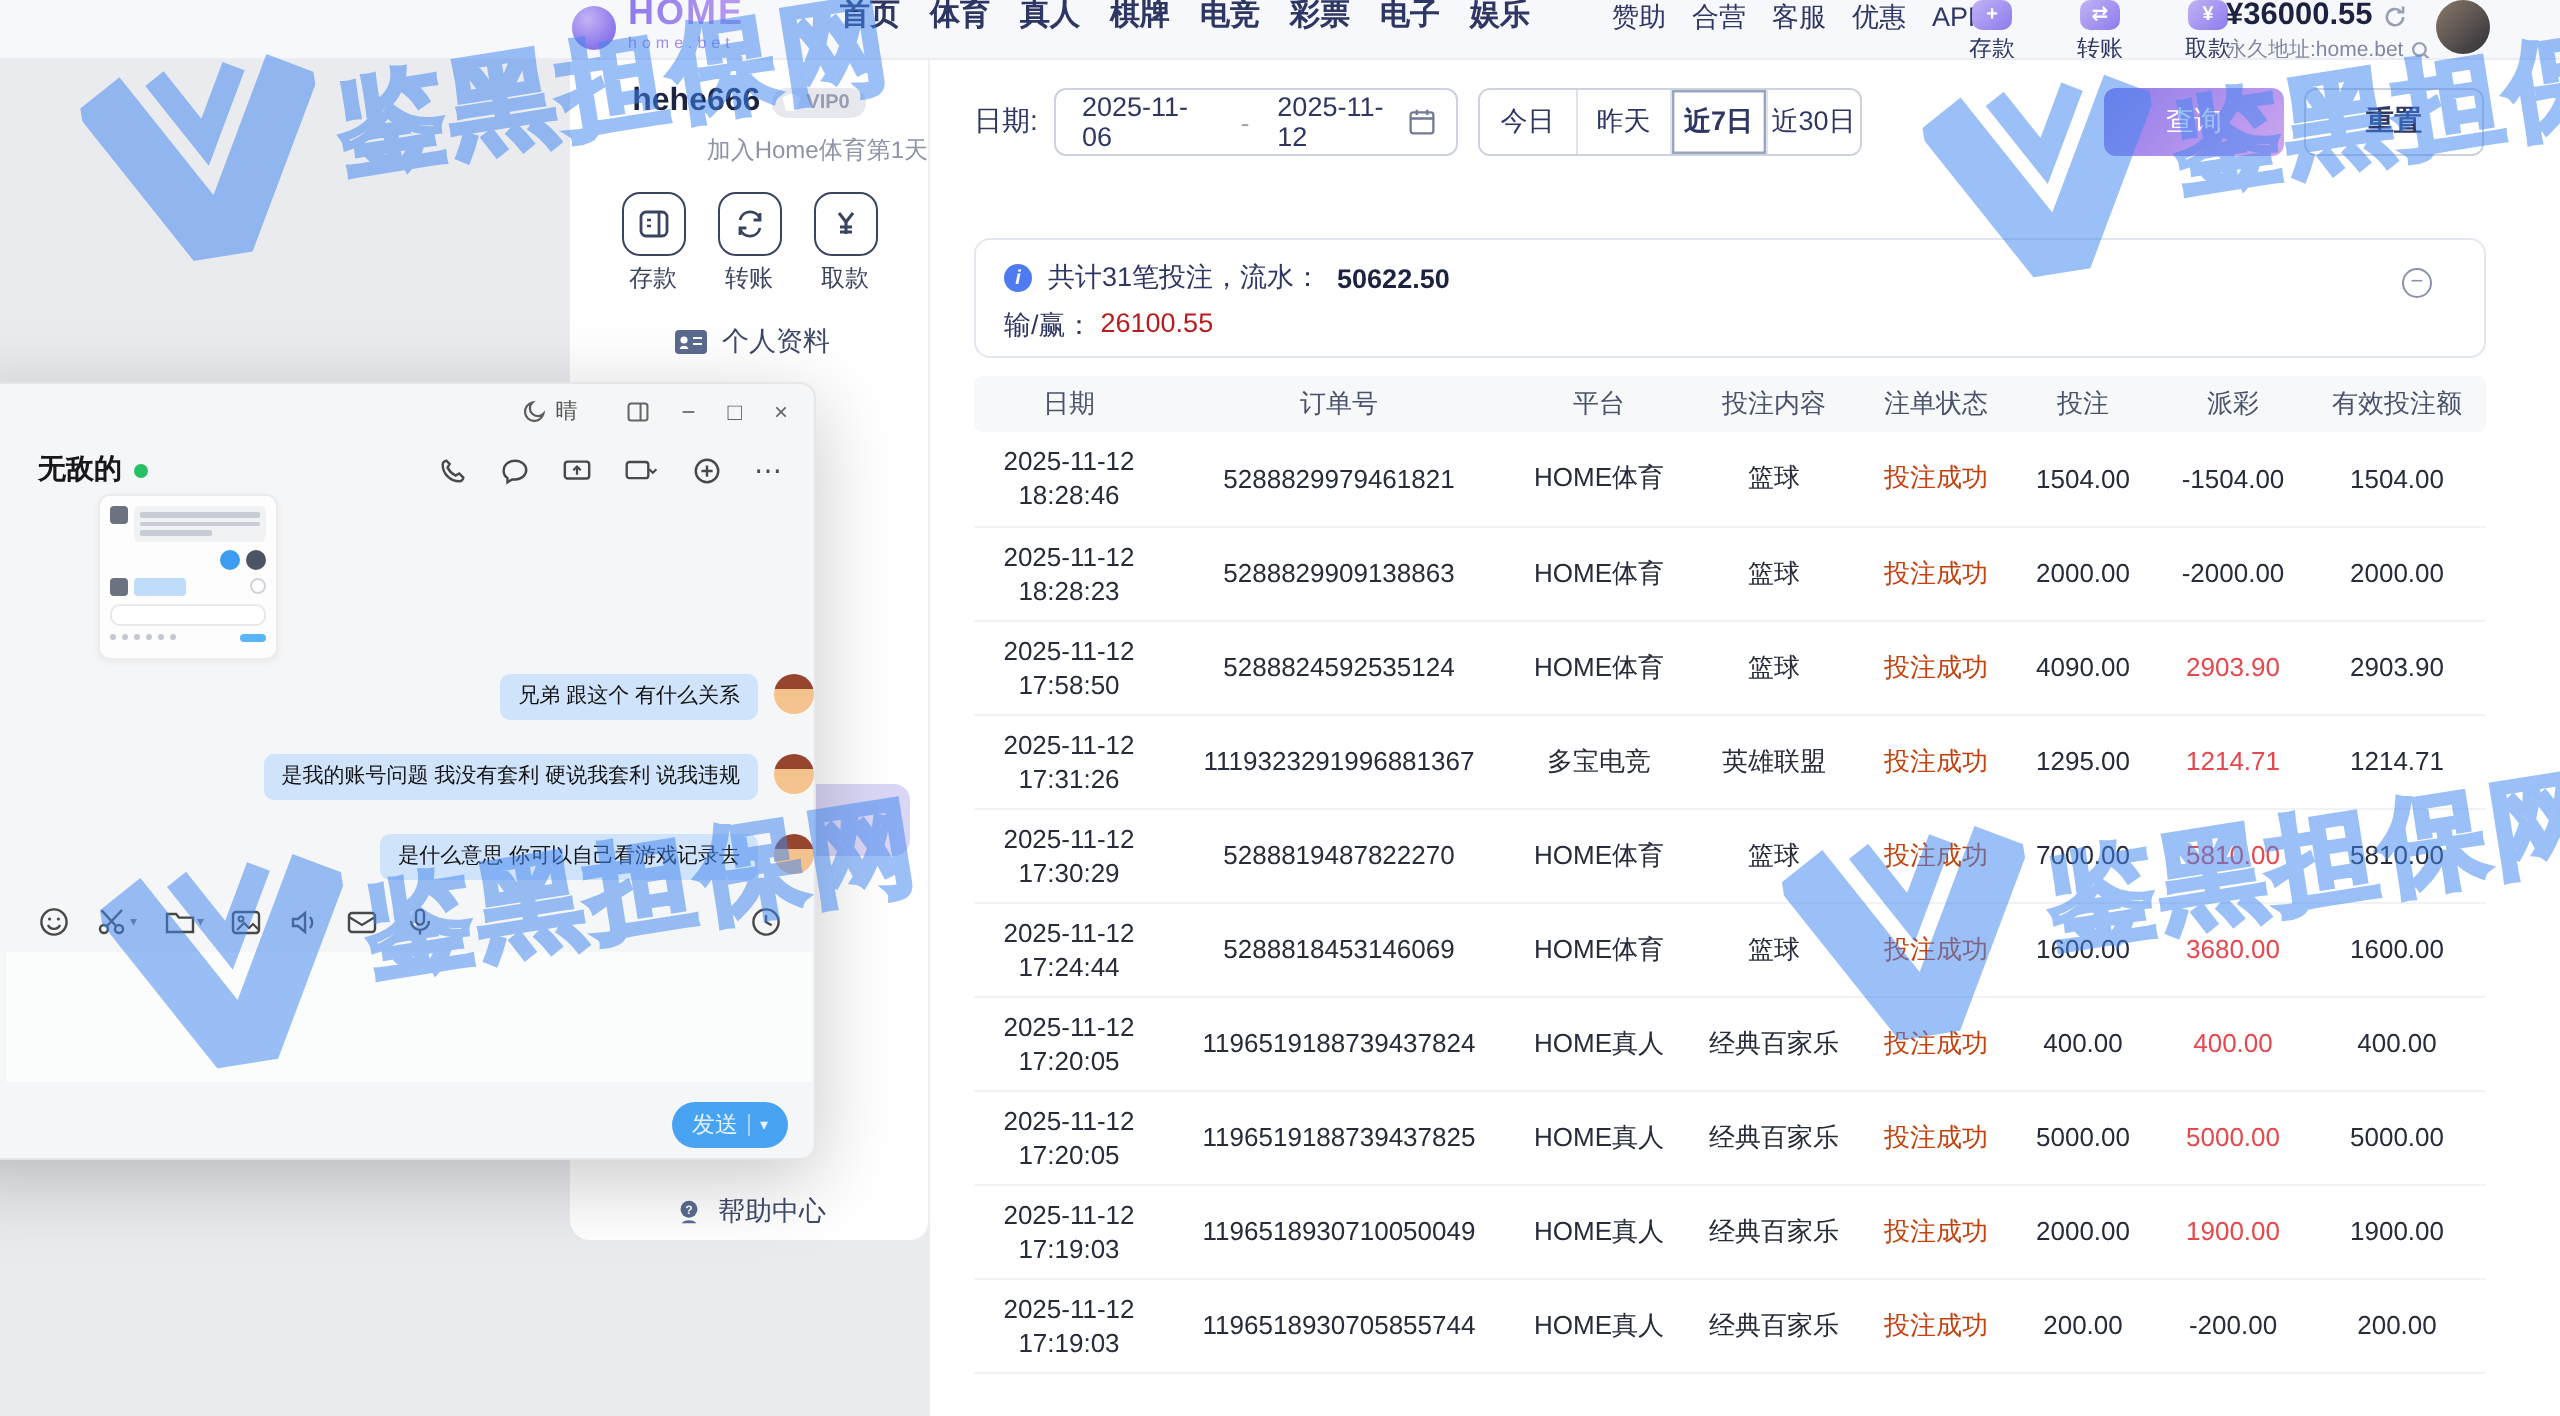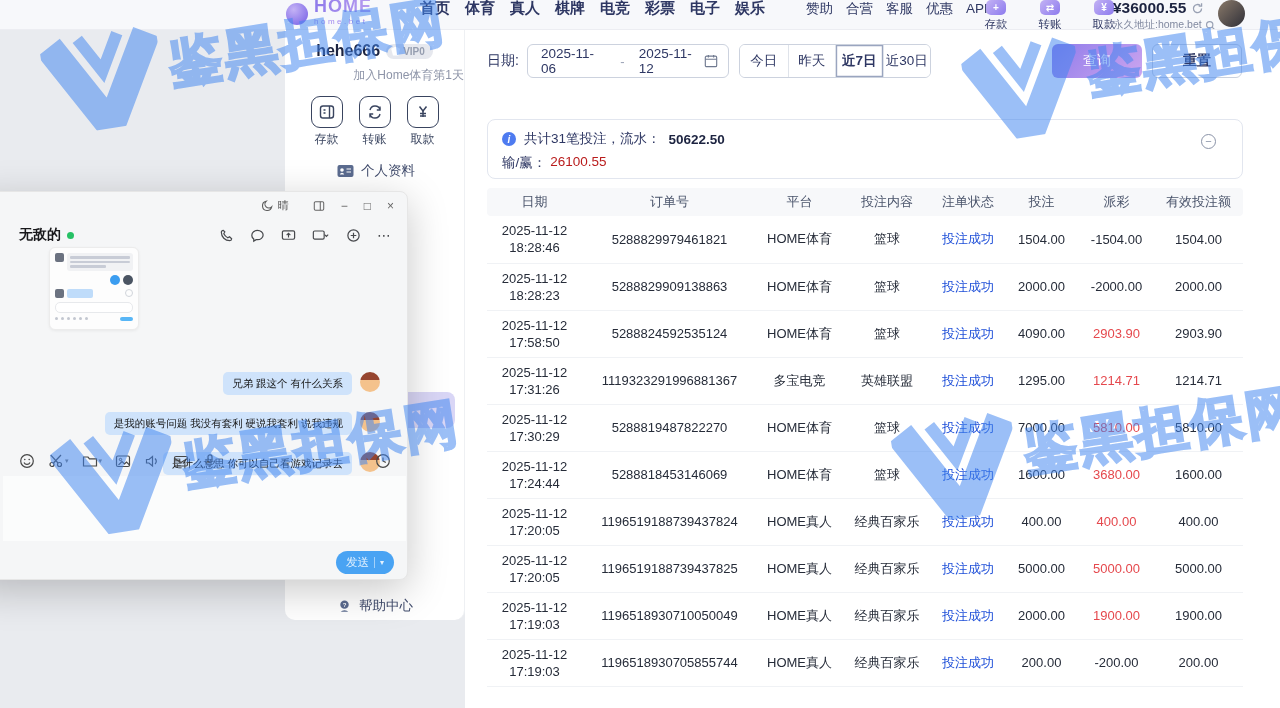--- a/index.html
+++ b/index.html
@@ -95,21 +95,21 @@
   .bet-table { position:absolute; left:22px; top:158px; width:756px; border-collapse:collapse; table-layout:fixed; }
   .bet-table th { height:28px; background:#f7f8fa; font-weight:400; font-size:13px; color:#49536a; }
   .bet-table th:first-child { border-radius:4px 0 0 4px; }
   .bet-table th:last-child { border-radius:0 4px 4px 0; }
   .bet-table td { height:47px; text-align:center; font-size:13px; color:#262c39;
                   border-bottom:1px solid #f0f2f5; overflow:hidden; white-space:nowrap; }
   .col-date{width:95px;} .col-order{width:175px;} .col-platform{width:85px;} .col-content{width:90px;}
   .col-status{width:72px;} .col-bet{width:75px;} .col-payout{width:75px;} .col-valid{width:89px;}
   .dl { line-height:17px; }
   td.win { color:#e5484d; }
-  td.td-status { color:#1d4ed8; }
+  td.td-status { color:#c2410c; }
 
   
   .chat-win { position:absolute; left:-28px; top:191px; width:436px; height:389px; background:#f5f6f7;
               border:1px solid #e6e6e6; border-radius:0 8px 8px 0; box-shadow:0 10px 40px rgba(0,0,0,.22);
               z-index:60; }
   .chat-titlebar { position:absolute; left:0; top:0; right:0; height:27px; display:flex; align-items:center;
                    justify-content:flex-end; padding-right:13px; gap:16px; color:#5c5c5c; }
   .weather { display:flex; align-items:center; gap:4px; margin-right:8px; }
   .weather-txt { font-size:11px; color:#555; }
   .win-ctl { font-size:12px; color:#666; cursor:pointer; line-height:1; }
@@ -129,21 +129,21 @@
   .t-row2 { display:flex; justify-content:flex-end; gap:3px; margin-top:4px; }
   .t-blue { width:10px; height:10px; border-radius:50%; background:#3b9df0; }
   .t-dark { width:10px; height:10px; border-radius:50%; background:#4b5563; }
   .t-row3 { display:flex; align-items:center; gap:3px; margin-top:4px; }
   .t-pill { width:26px; height:9px; border-radius:2px; background:#bfdcfa; }
   .t-ring { width:8px; height:8px; border:1px solid #d1d5db; border-radius:50%; margin-left:auto; }
   .t-input { height:11px; border:1px solid #e7e9ec; border-radius:5px; background:#fff; margin-top:4px; }
   .t-dots { display:flex; gap:3px; margin-top:4px; align-items:center; }
   .t-dot { width:3px; height:3px; border-radius:50%; background:#c3c7d0; }
   .t-send { width:13px; height:4px; border-radius:2px; background:#58b6f6; margin-left:auto; }
-  .sent-msgs { position:absolute; left:0; top:83px; right:27px;margin-top:35px; }
+  .sent-msgs { position:absolute; left:0; top:83px; right:0; }
   .msg-row { display:flex; justify-content:flex-end; align-items:flex-start; gap:8px; margin-bottom:17px; }
   .bubble { background:#cfe3fb; border-radius:5px; padding:5px 9px; font-size:10.5px; color:#151515;
             line-height:13px; white-space:nowrap; }
   .msg-avatar { width:20px; height:20px; border-radius:50%; flex:none;
                 background:linear-gradient(180deg,#96452f 0%, #96452f 38%, #f4c28c 38%); }
   .chat-toolbar { position:absolute; left:46px; right:16px; top:256px; height:26px; display:flex;
                   align-items:center; gap:13px; color:#474747; }
   .tb-ic { cursor:pointer; display:flex; align-items:center; gap:1px; }
   .caret { font-size:7px; color:#7a7a7a; }
   .tb-right { margin-left:auto; }

